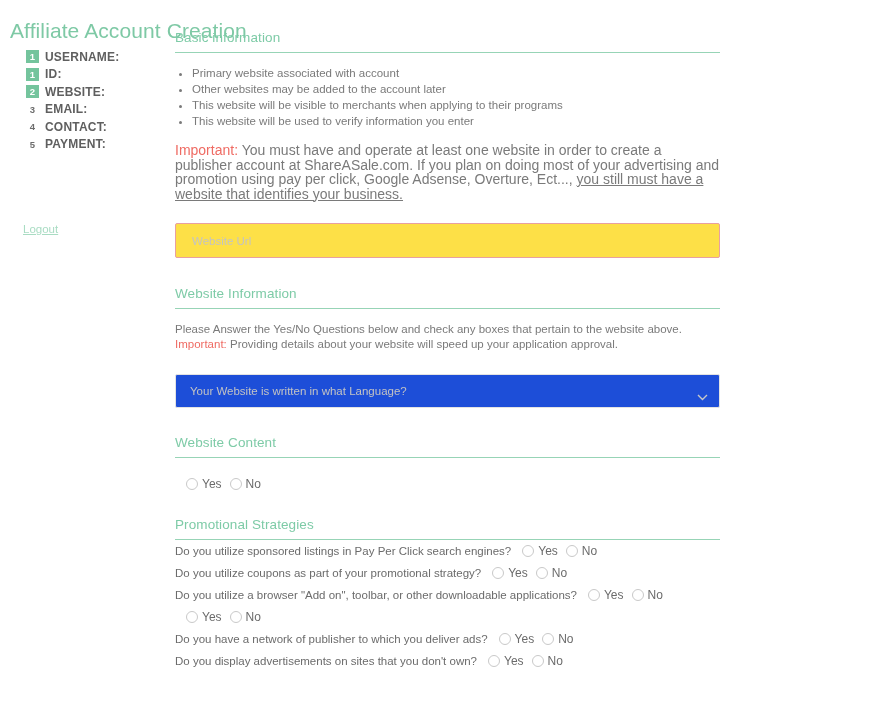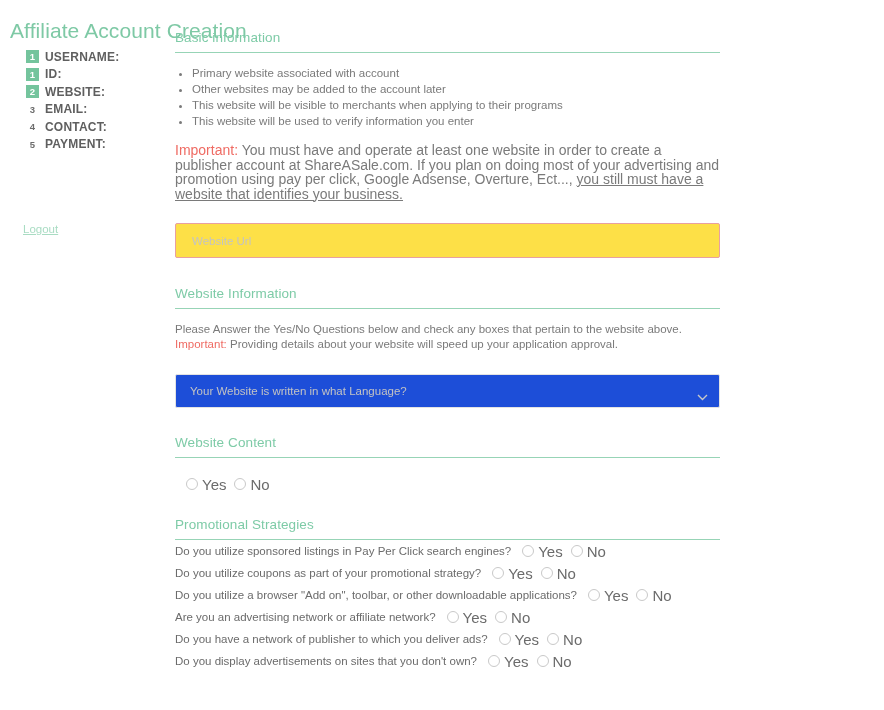--- a/index.html
+++ b/index.html
@@ -181,21 +181,21 @@
   }
   .radio-dot {
     width: 10px;
     height: 10px;
     border: 1px solid #c9c9c9;
     border-radius: 50%;
     background: #fff;
     margin-right: 4px;
     flex: none;
   }
-  .radio-label { font-size: 15px; color: #6b6b6b; }
+  .radio-label { font-size: 12px; color: #6b6b6b; }
 </style>
 </head>
 <body>
 
 <h1 class="page-title">Affiliate Account Creation</h1>
 
 <div class="sidebar">
   <div id="sidebar-steps">
       <div class="step-row">
         <span class="step-badge">1</span>
@@ -318,21 +318,20 @@
               <span class="radio-dot"></span>
               <span class="radio-label">Yes</span>
             </span>
             <span class="radio-opt">
               <span class="radio-dot"></span>
               <span class="radio-label">No</span>
             </span>
           </span>
         </div>
         <div class="q-row">
-          <span class="q-text">Are you an advertising network or affiliate network?</span>
           <span class="radio-group">
             <span class="radio-opt">
               <span class="radio-dot"></span>
               <span class="radio-label">Yes</span>
             </span>
             <span class="radio-opt">
               <span class="radio-dot"></span>
               <span class="radio-label">No</span>
             </span>
           </span>

